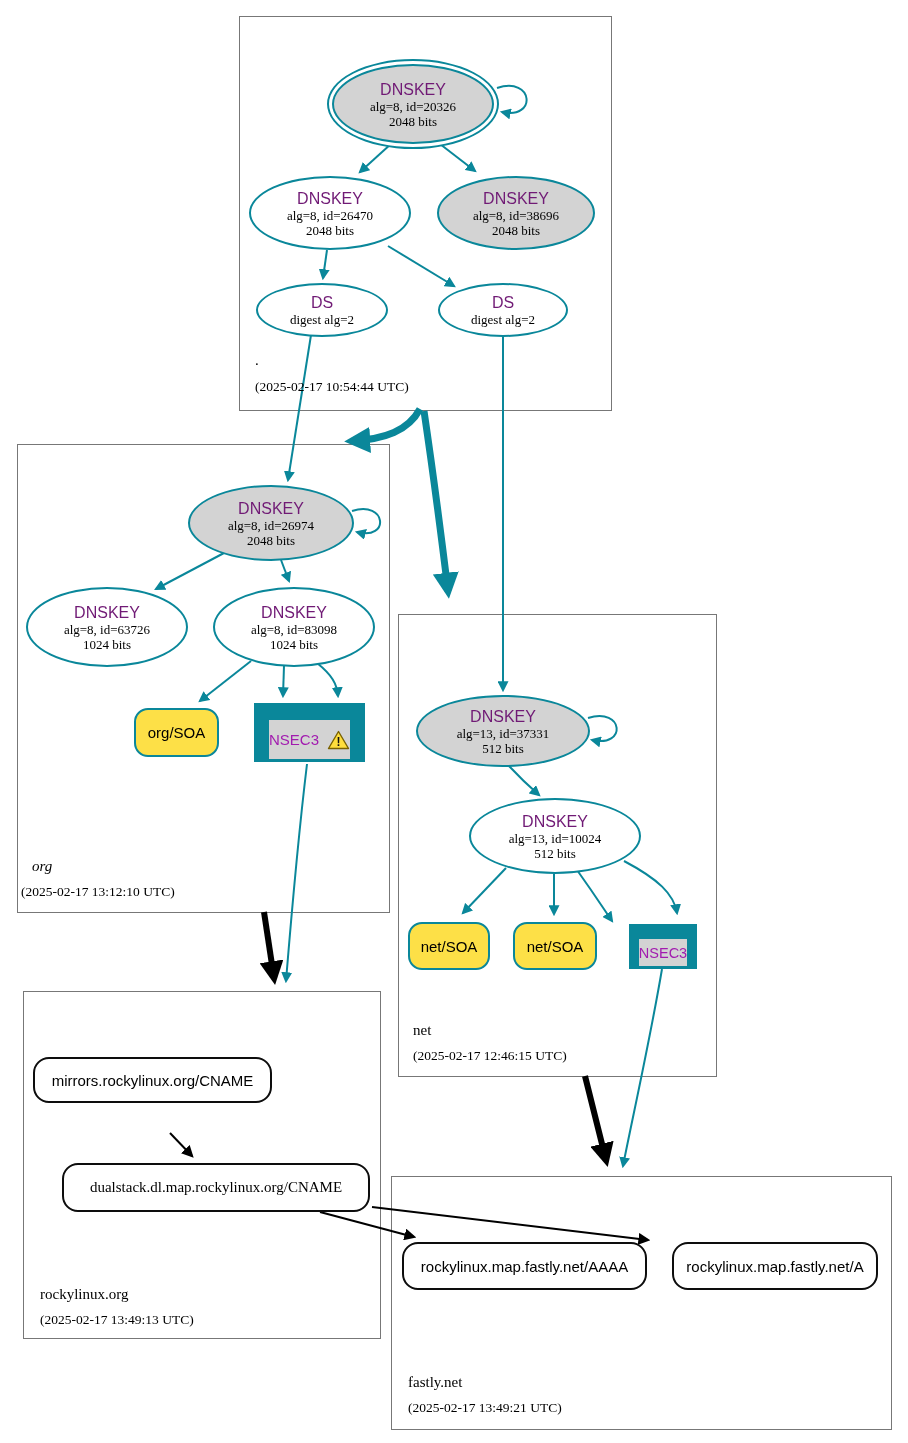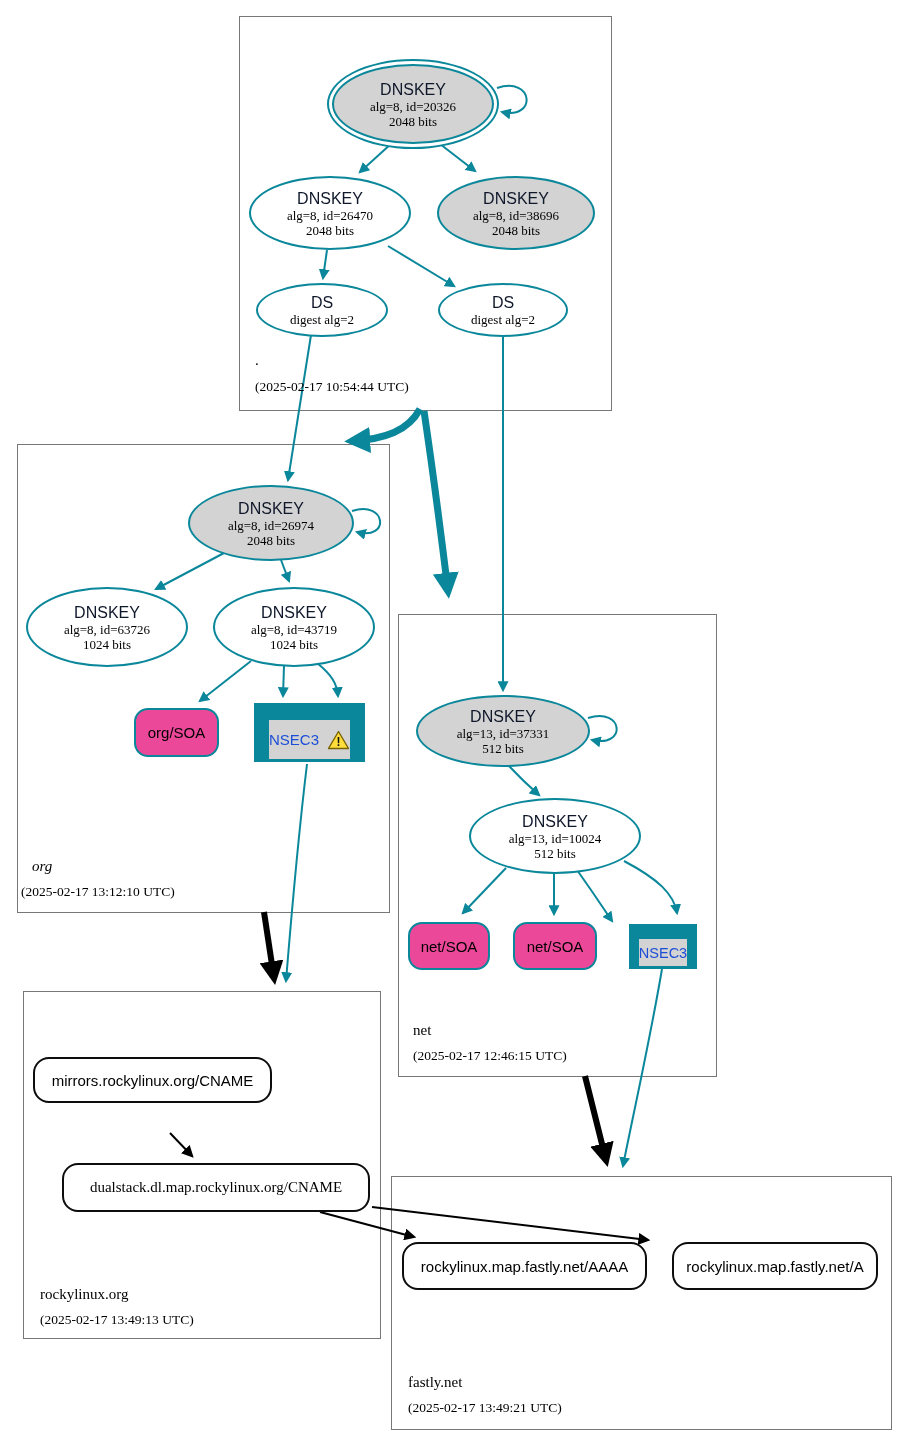--- a/index.html
+++ b/index.html
@@ -8,28 +8,28 @@
   .zonebox{position:absolute;border:1px solid #777;background:transparent;}
   .zonename{position:absolute;font-family:"Liberation Serif",serif;font-size:15px;color:#000;}
   .zonets{position:absolute;font-family:"Liberation Serif",serif;font-size:13.5px;color:#000;}
   svg.edges{position:absolute;left:0;top:0;pointer-events:none;}
   .node{position:absolute;display:flex;flex-direction:column;align-items:center;justify-content:center;text-align:center;}
   .ellipse{border:2px solid #0a879a;border-radius:50%;background:#fff;}
   .ellipse.gray{background:#d3d3d3;}
   .ellipse.ksk::before{content:"";position:absolute;inset:3px;border:2px solid #0a879a;border-radius:50%;background:#d3d3d3;}
   .ellipse.ksk{background:#fff;}
   .ellipse > span{position:relative;z-index:2;}
-  .ntitle{font-size:16px;color:#0f172a;line-height:19px;}
+  .ntitle{font-size:16px;color:#701a75;line-height:19px;}
   .nattr{font-family:"Liberation Serif",serif;font-size:13px;color:#000;line-height:15px;}
-  .rnode{border:2px solid #0a879a;border-radius:14px;background:#ec4899;font-size:15px;color:#000;}
+  .rnode{border:2px solid #0a879a;border-radius:14px;background:#fde047;font-size:15px;color:#000;}
   .blacknode{border:2px solid #0d0d0d;border-radius:16px;background:#fff;font-size:15px;color:#000;}
   .nsec3{background:#0a879a;padding:3px;display:flex;flex-direction:column;gap:3px;box-sizing:border-box;}
   .nsec3 .hdr{display:flex;gap:3px;}
   .nsec3 .cell{flex:1;background:#d3d3d3;}
-  .nsec3 .body{flex:1;background:#d3d3d3;display:flex;align-items:center;justify-content:center;gap:8px;font-size:15px;color:#1d4ed8;}
+  .nsec3 .body{flex:1;background:#d3d3d3;display:flex;align-items:center;justify-content:center;gap:8px;font-size:15px;color:#a21caf;}
   .nsec3.small .body{font-size:14.5px;}
 </style>
 </head>
 <body>
 
 <div id="canvas">
 
   <div class="zonebox" style="left:239px;top:16px;width:371px;height:393px;"></div>
   <div class="zonebox" style="left:17px;top:444px;width:371px;height:467px;"></div>
   <div class="zonebox" style="left:398px;top:614px;width:317px;height:461px;"></div>
@@ -120,21 +120,21 @@
     <span class="nattr">alg=8, id=26974</span>
     <span class="nattr">2048 bits</span>
   </div>
   <div class="node ellipse" style="left:26px;top:587px;width:158px;height:76px;">
     <span class="ntitle">DNSKEY</span>
     <span class="nattr">alg=8, id=63726</span>
     <span class="nattr">1024 bits</span>
   </div>
   <div class="node ellipse" style="left:213px;top:587px;width:158px;height:76px;">
     <span class="ntitle">DNSKEY</span>
-    <span class="nattr">alg=8, id=43719</span>
+    <span class="nattr">alg=8, id=83098</span>
     <span class="nattr">1024 bits</span>
   </div>
   <div class="node rnode" style="left:134px;top:708px;width:81px;height:45px;">
     <span>org/SOA</span>
   </div>
   <div class="node nsec3" style="left:254px;top:703px;width:111px;height:59px;">
     <div class="hdr" style="height:11px;">
       <div class="cell"></div>
       <div class="cell"></div>
     </div>

